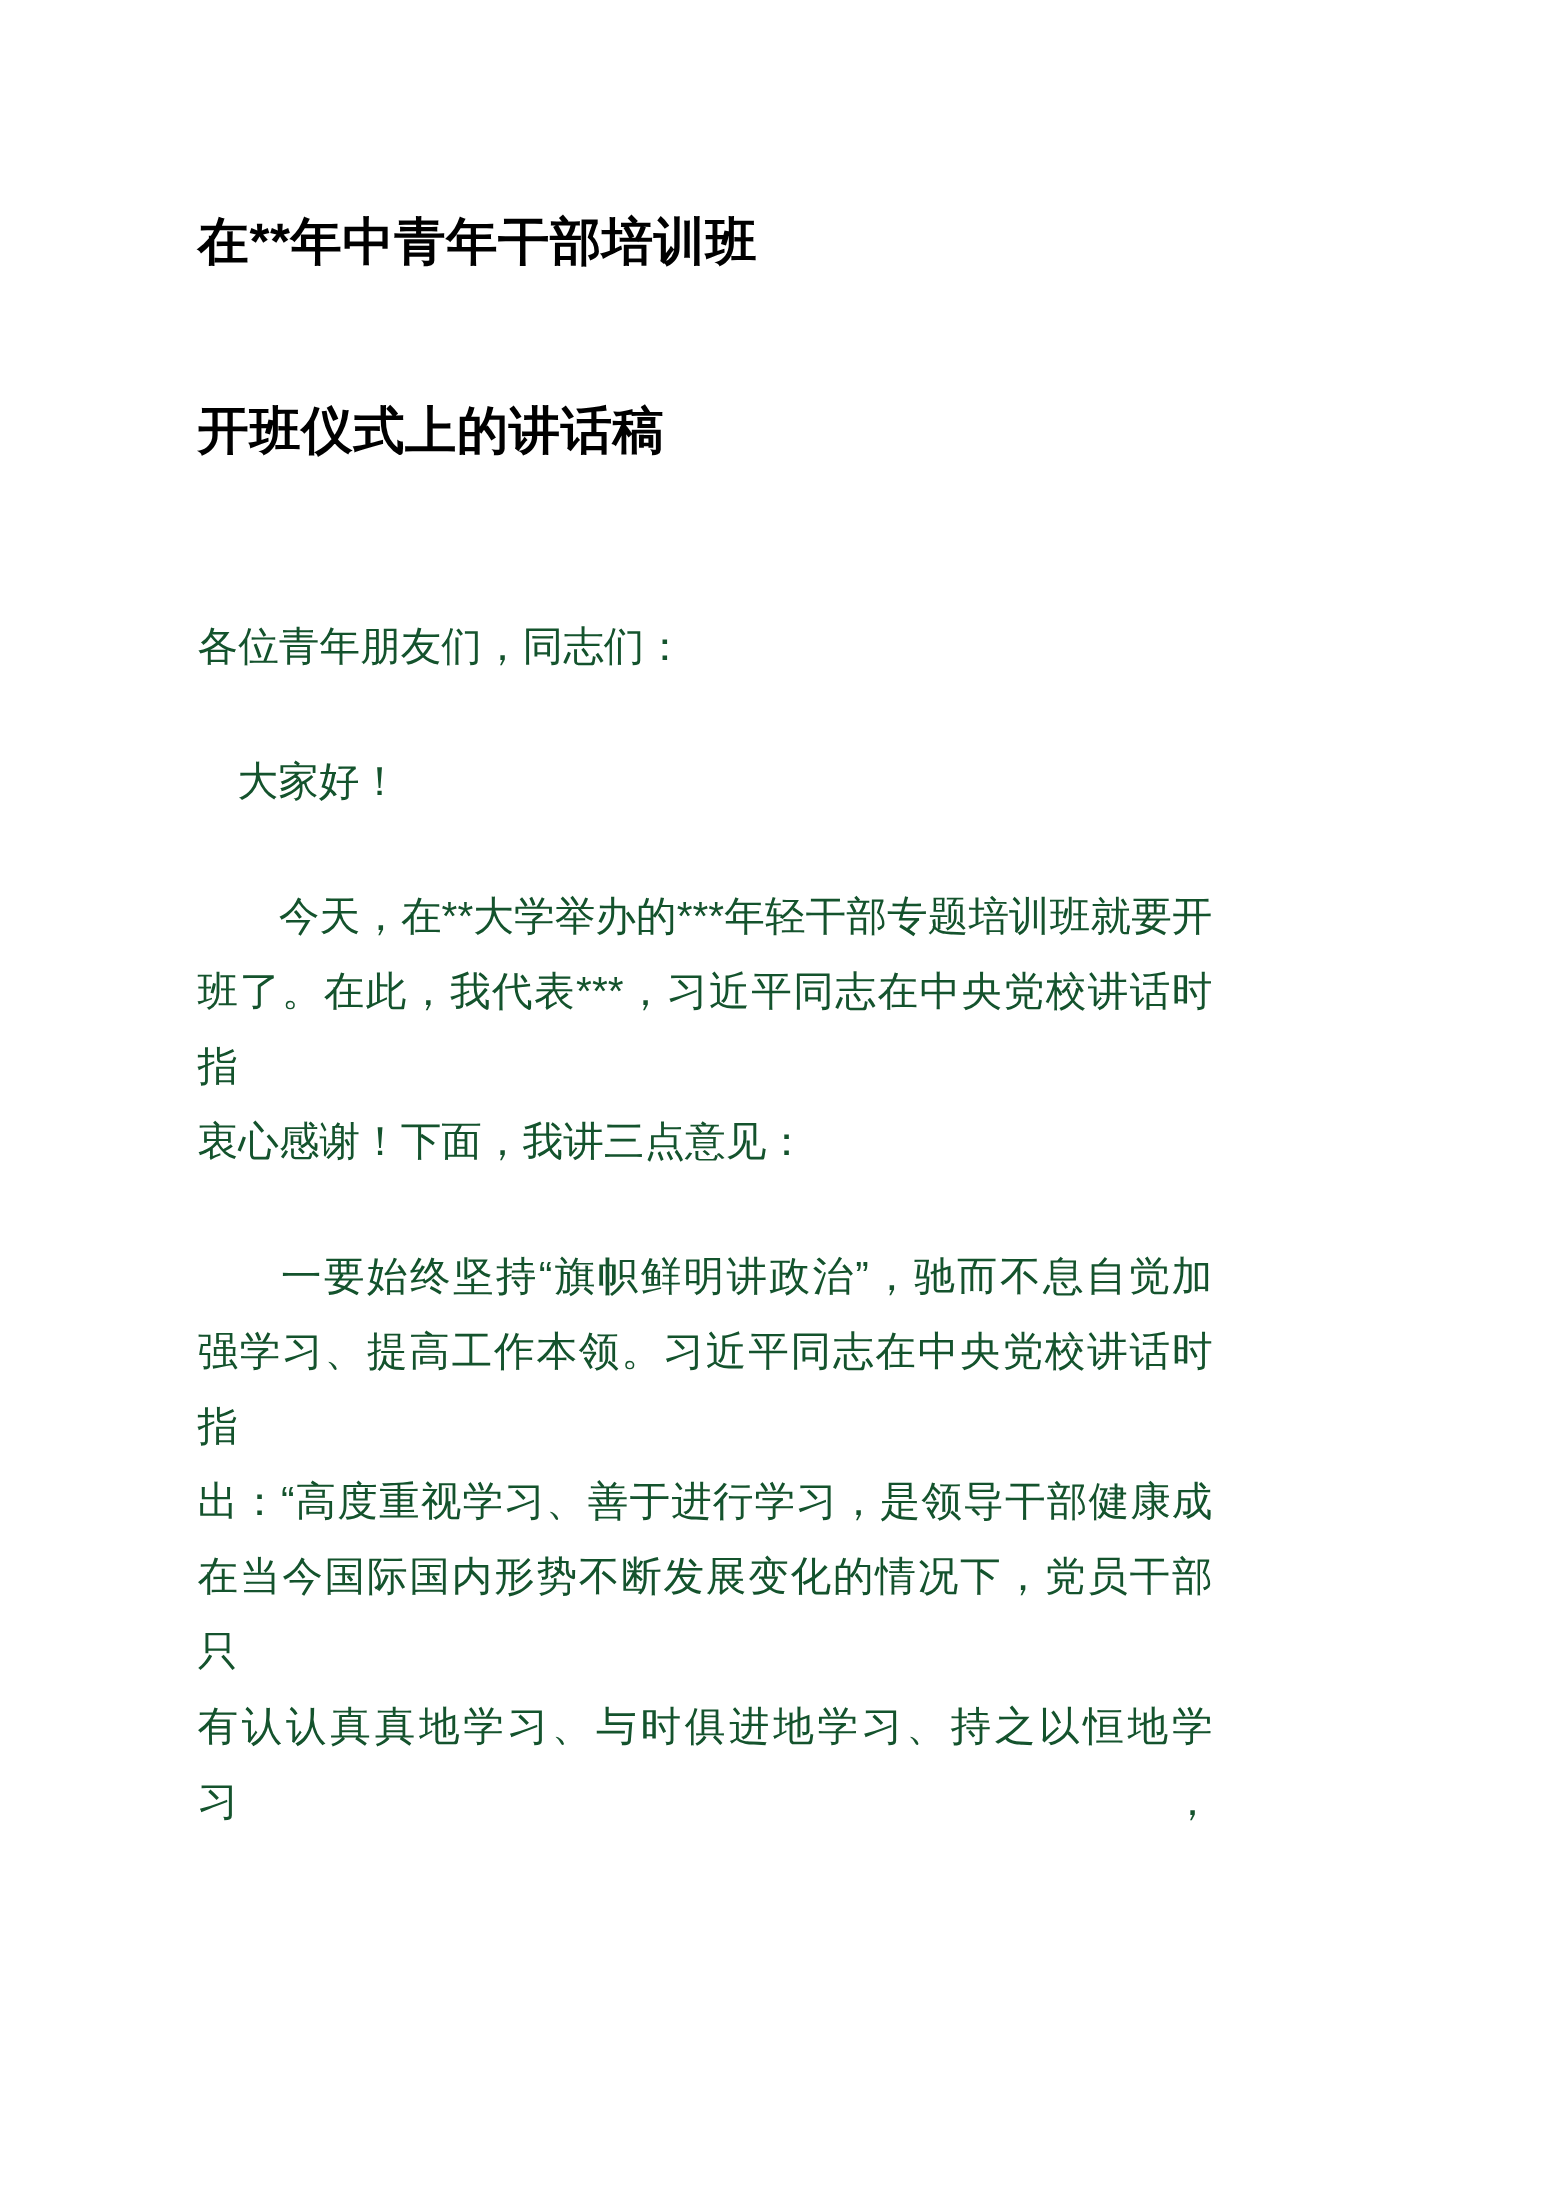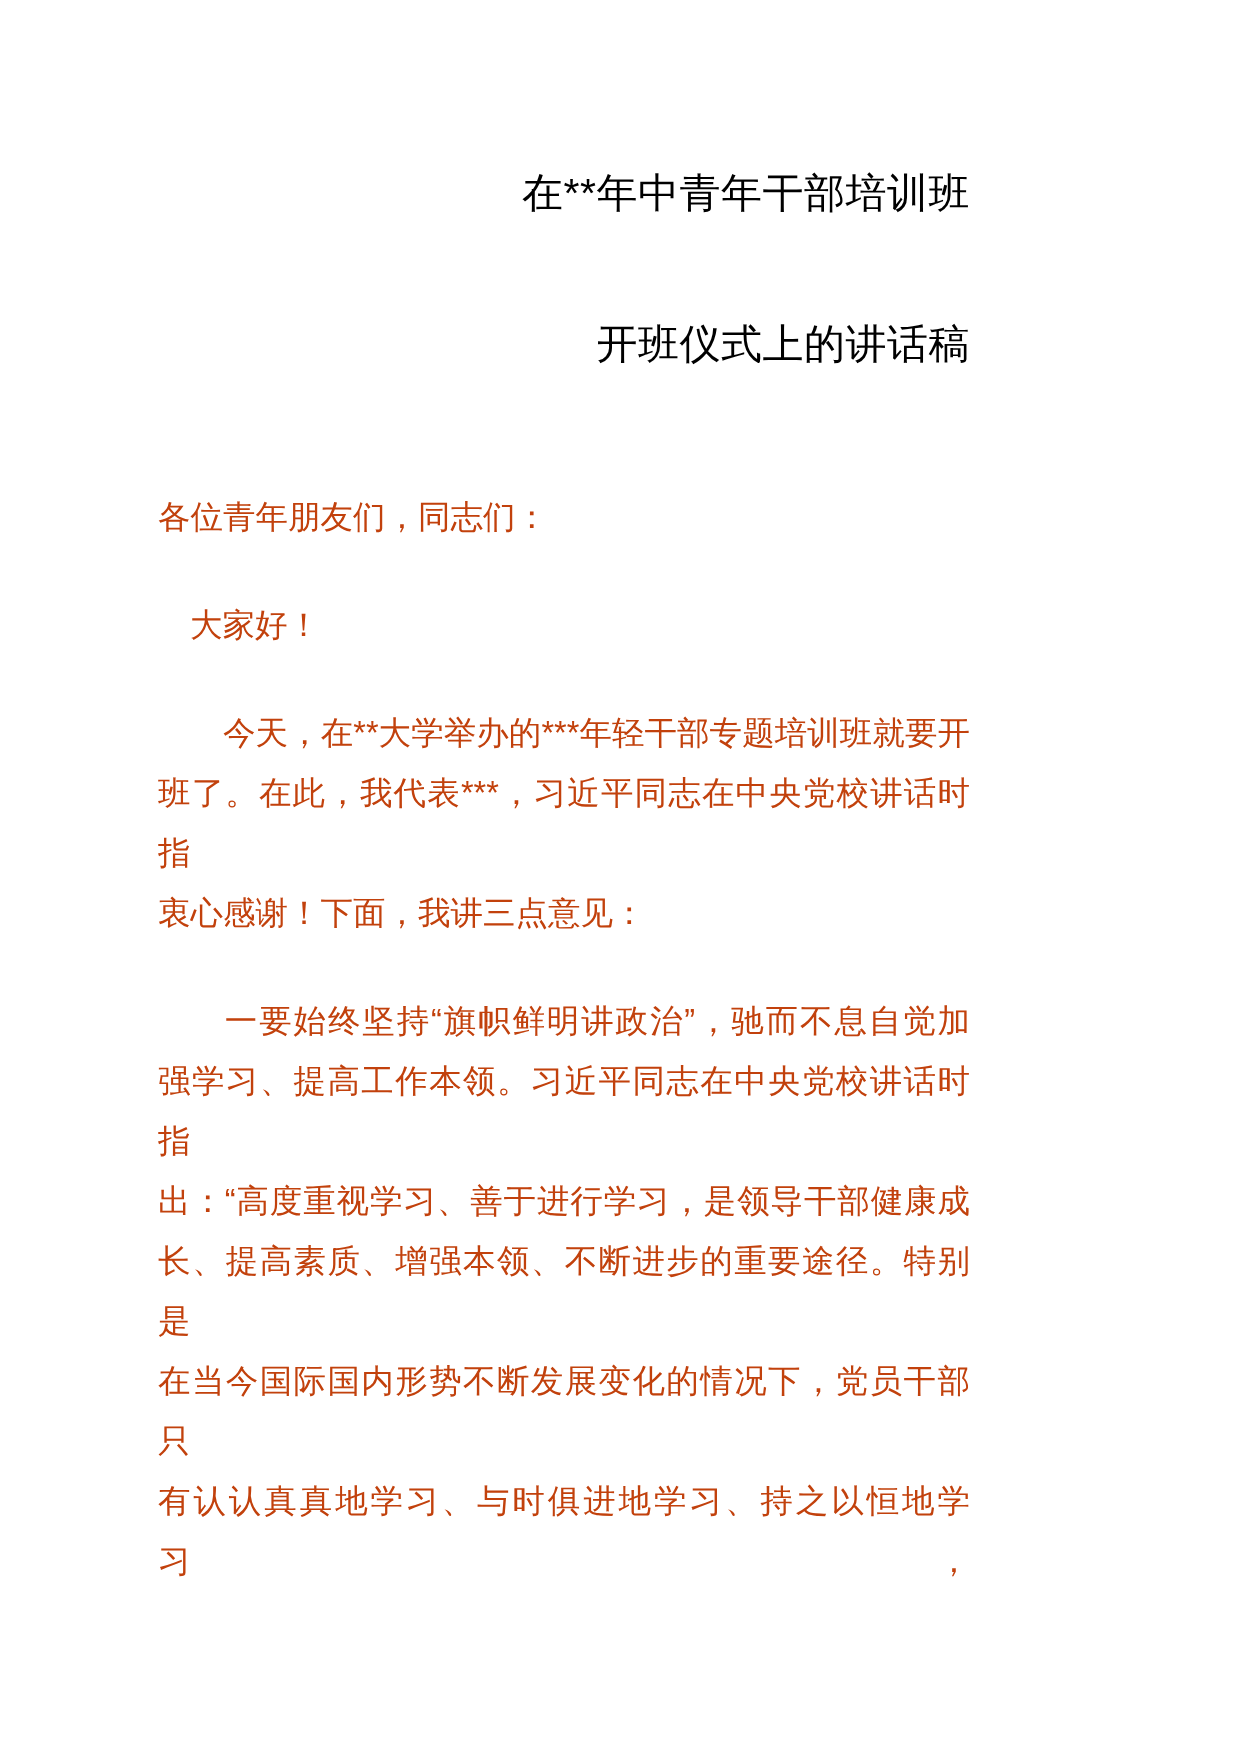--- a/index.html
+++ b/index.html
@@ -19,38 +19,38 @@
     overflow: hidden;
     box-sizing: border-box;
   }
   .doc-body {
     position: absolute;
     left: 158px;
     top: 0;
     width: 812px;
   }
   .doc-title {
-    text-align: right;
-    font-weight: normal;
+    text-align: left;
+    font-weight: bold;
     font-size: 41px;
     line-height: 1.25;
     letter-spacing: 0.5px;
     color: #000;
     white-space: nowrap;
   }
   .title-line-1 {
     margin-top: 168px;
   }
   .title-line-2 {
     margin-top: 100px;
   }
   .para {
     font-size: 32.5px;
     line-height: 60px;
-    color: #c2410c;
+    color: #14532d;
     text-align: justify;
     text-justify: inter-ideograph;
     letter-spacing: 0px;
   }
   .para .ln {
     display: block;
     white-space: nowrap;
   }
   
   .para .ln.just {
@@ -94,19 +94,18 @@
     <div class="para body-para">
       <span class="ln just"><span class="indent-space"></span><span>今天，在**大学举办的***年轻干部专题培训班就要开</span></span>
       <span class="ln just">班了。在此，我代表***，习近平同志在中央党校讲话时指</span>
       <span class="ln">衷心感谢！下面，我讲三点意见：</span>
     </div>
 
     <div class="para body-para">
       <span class="ln just"><span class="indent-space"></span><span>一要始终坚持“旗帜鲜明讲政治”，驰而不息自觉加</span></span>
       <span class="ln just">强学习、提高工作本领。习近平同志在中央党校讲话时指</span>
       <span class="ln just">出：“高度重视学习、善于进行学习，是领导干部健康成</span>
-      <span class="ln just">长、提高素质、增强本领、不断进步的重要途径。特别是</span>
       <span class="ln just">在当今国际国内形势不断发展变化的情况下，党员干部只</span>
       <span class="ln just">有认认真真地学习、与时俱进地学习、持之以恒地学习，</span>
     </div>
 
   </div>
 </div>
 
 </body></html>

